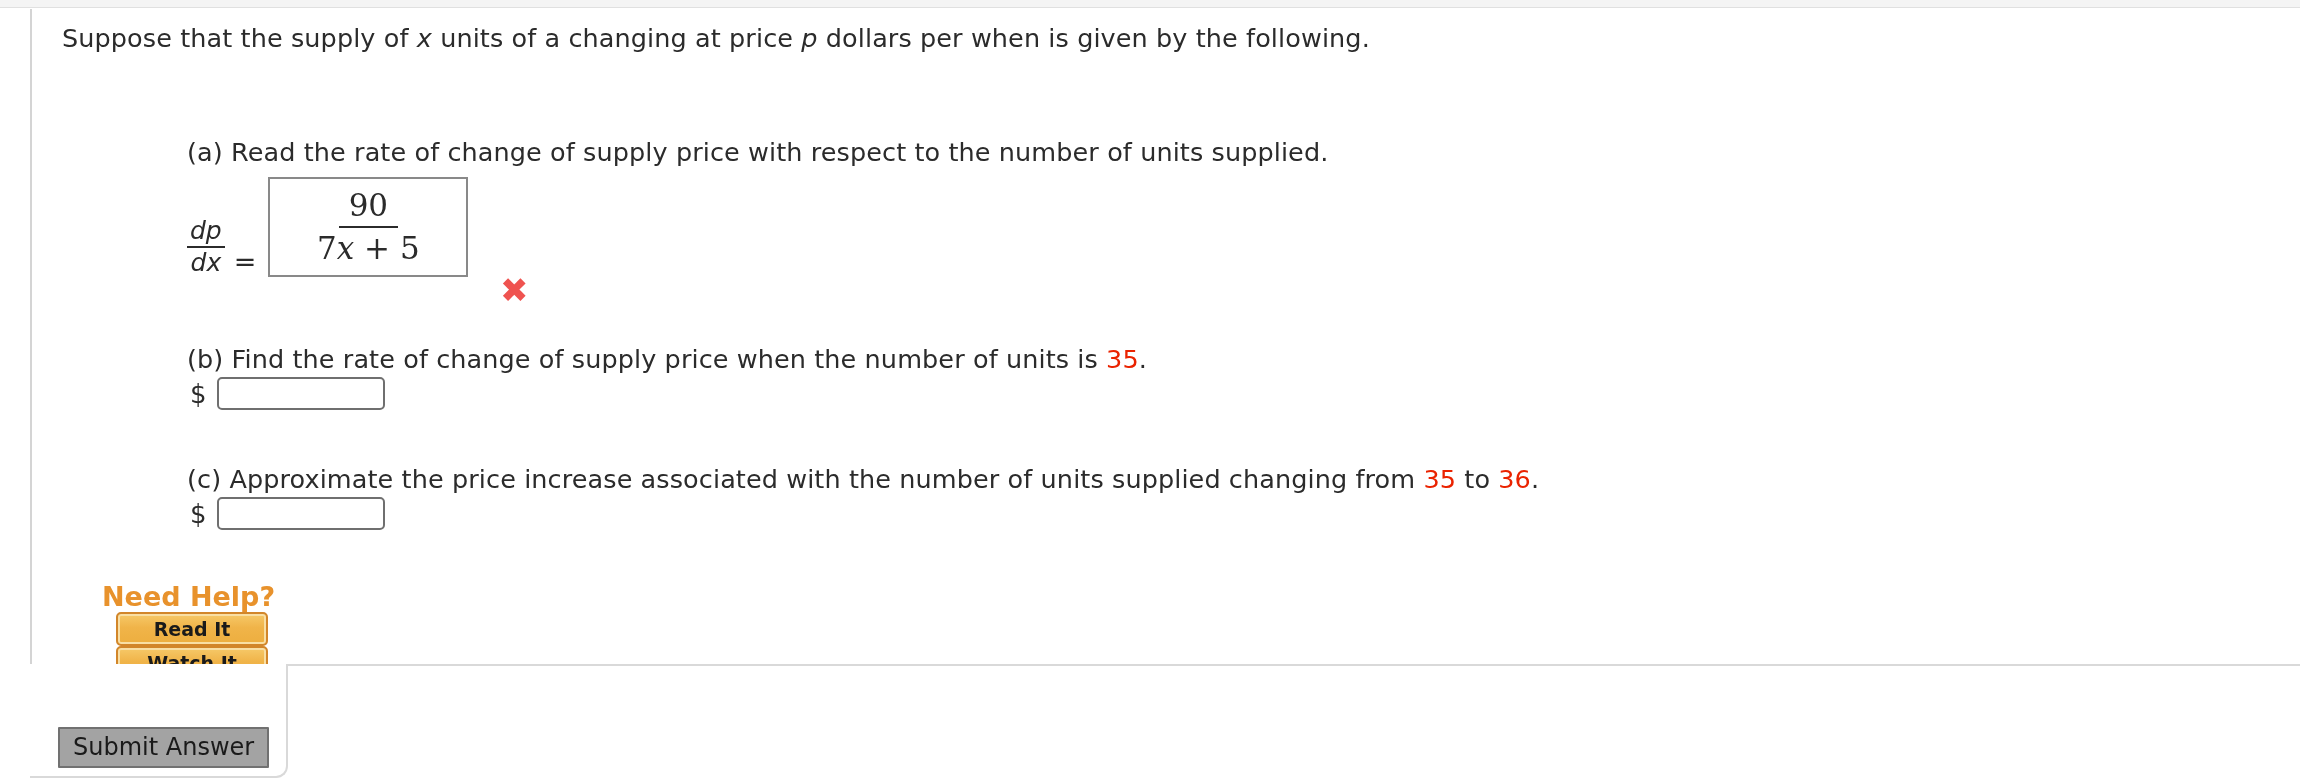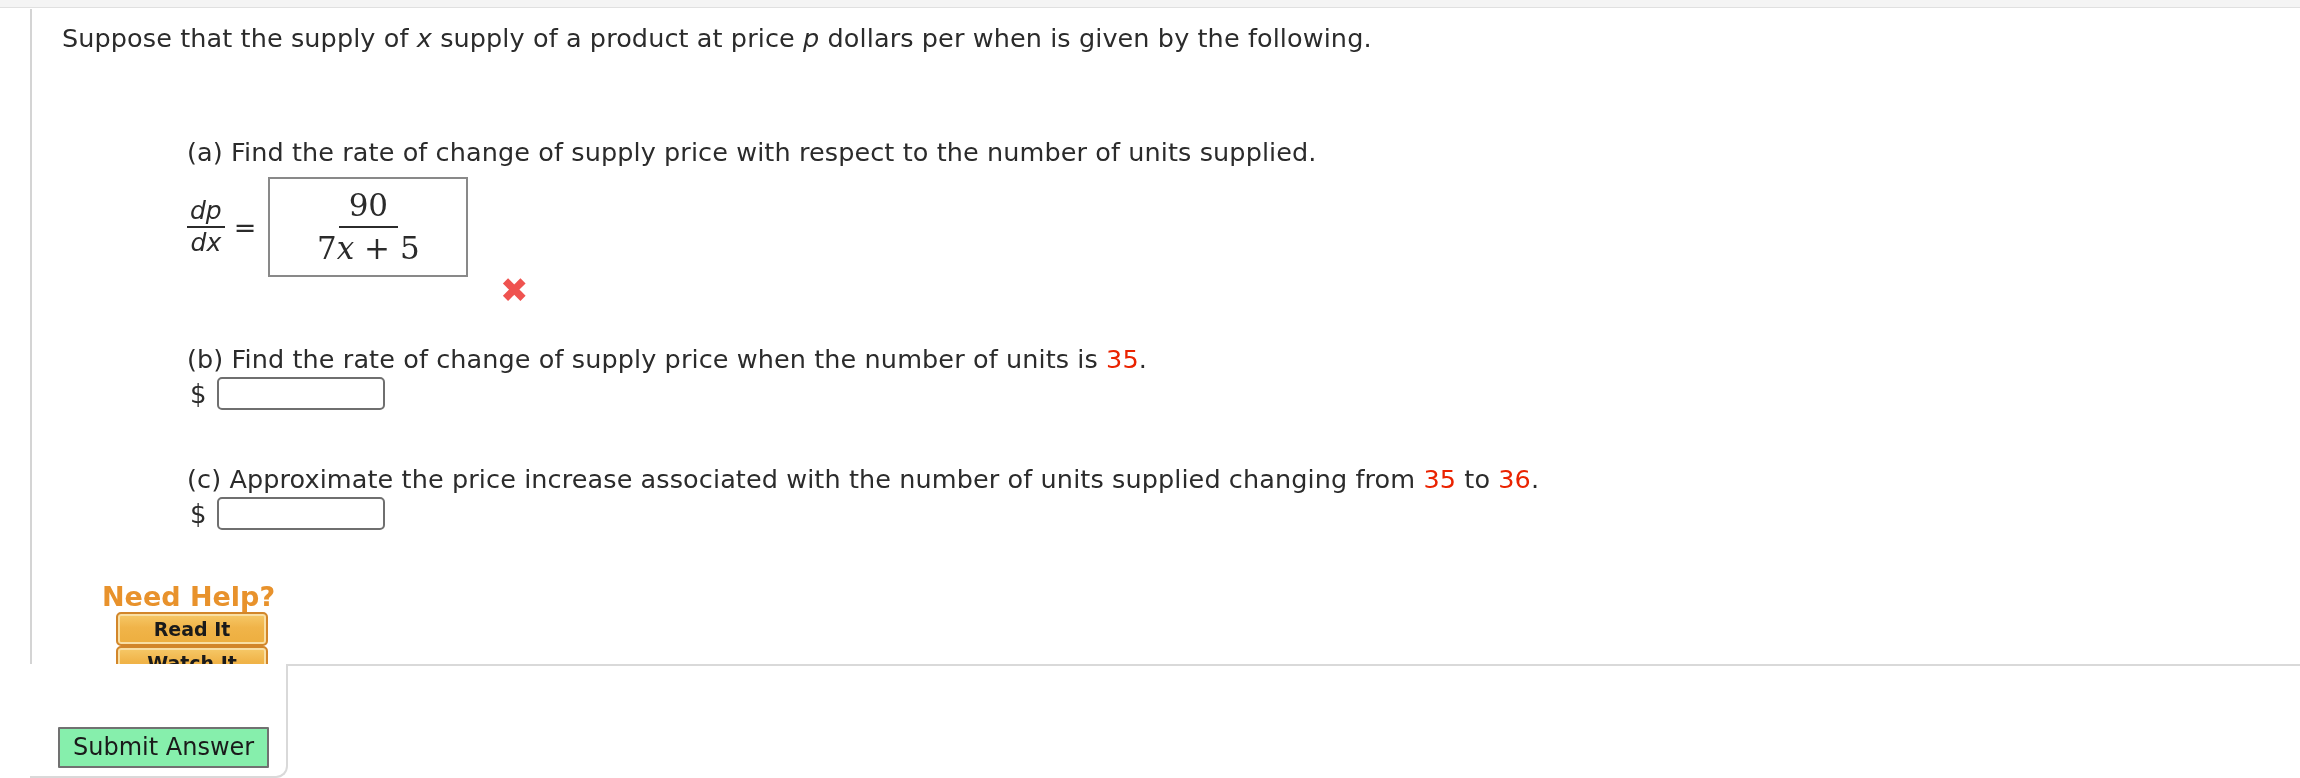--- a/index.html
+++ b/index.html
@@ -71,21 +71,21 @@
   .part-a { left: 155px; top: 128px; }
   .part-b { left: 155px; top: 335px; text-align: right; }
   .part-c { left: 155px; top: 455px; }
 
   
   .deriv-row {
     position: absolute;
     left: 155px;
     top: 168px;
     display: flex;
-    align-items: center;
+    align-items: flex-end;
   }
   .dpdx {
     display: inline-flex;
     flex-direction: column;
     align-items: center;
     font-style: italic;
     font-size: 25px;
     color: #2b2b2b;
     line-height: 1.12;
     margin-right: 9px;
@@ -232,41 +232,41 @@
     width: 2012px;
     height: 2px;
     background: #d9d9d9;
   }
   .submit-button {
     position: absolute;
     left: 58px;
     top: 727px;
     padding: 6px 13px 7px 13px;
     border: 2px solid #717171;
-    background: #86efac;
+    background: #a3a3a3;
     color: #1a1a1a;
     font-family: "DejaVu Sans", "Liberation Sans", sans-serif;
     font-size: 24px;
     line-height: 1;
     cursor: pointer;
     box-sizing: border-box;
     border-radius: 1px;
   }
 </style>
 </head>
 <body>
 
 <div class="top-strip"></div>
 
 <div class="question-panel">
 
-  <div class="stem"><span>Suppose that the supply of </span><span class="it">x</span><span> supply of a product at price </span><span class="it">p</span><span> dollars per when is given by the following.</span></div>
-
-
-  <div class="part-label part-a">(a) Find the rate of change of supply price with respect to the number of units supplied.</div>
+  <div class="stem"><span>Suppose that the supply of </span><span class="it">x</span><span> units of a changing at price </span><span class="it">p</span><span> dollars per when is given by the following.</span></div>
+
+
+  <div class="part-label part-a">(a) Read the rate of change of supply price with respect to the number of units supplied.</div>
 
   <div class="deriv-row">
     <span class="dpdx">
       <span class="num">dp</span>
       <span class="den">dx</span>
     </span>
     <span class="eqsign">=</span>
     <div class="answer-box">
       <span class="mfrac">
         <span class="mnum">90</span>

